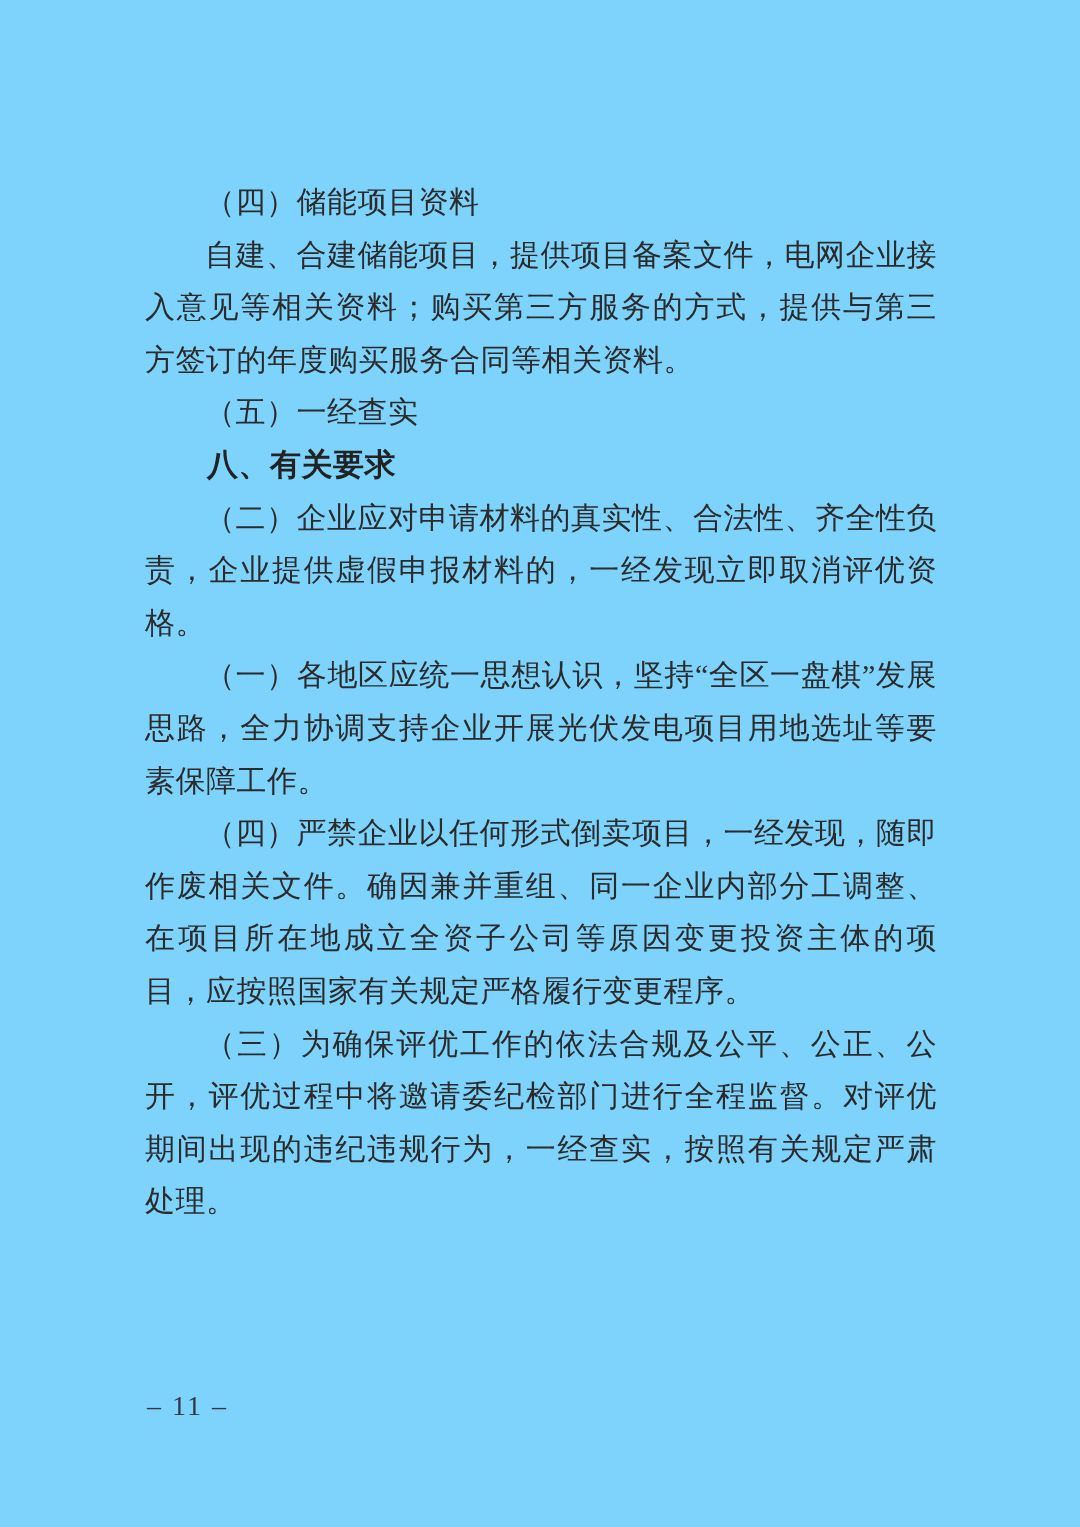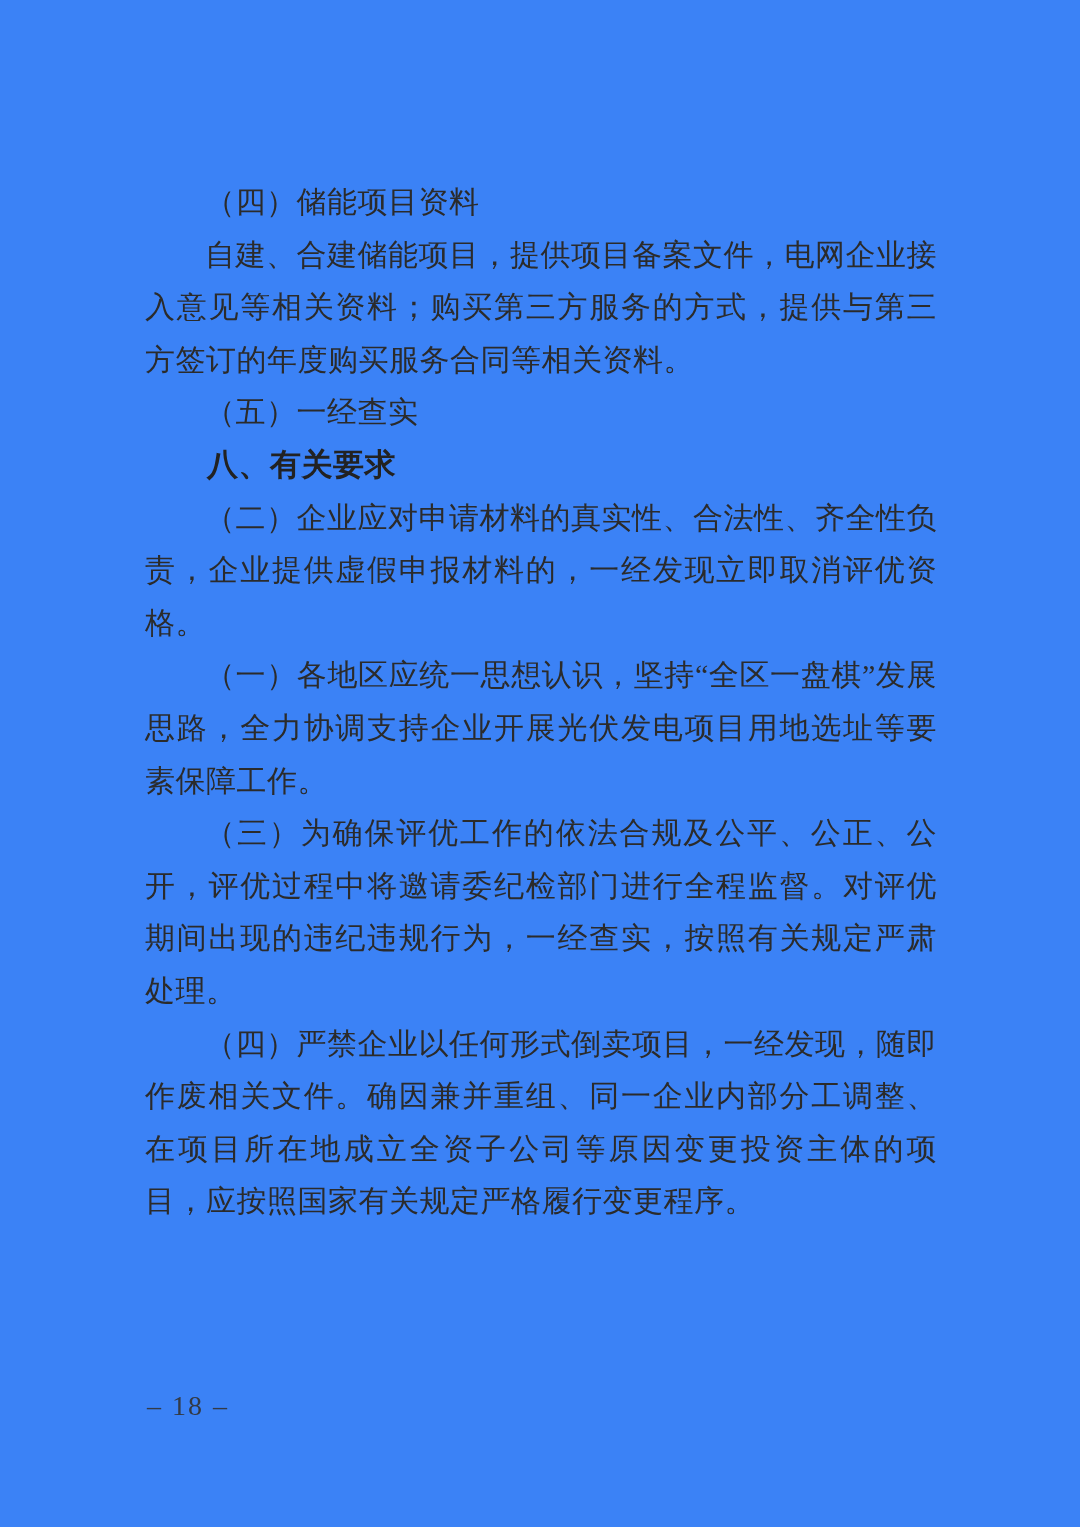--- a/index.html
+++ b/index.html
@@ -5,21 +5,21 @@
   html, body {
     margin: 0;
     padding: 0;
     background: #ffffff;
   }
   .page {
     position: relative;
     width: 1080px;
     height: 1527px;
     margin: 0 auto;
-    background: #3b82f6;
+    background: #7dd3fc;
     overflow: hidden;
     font-family: "Liberation Serif", "DejaVu Serif", serif;
     color: #2b2b2b;
   }
   .content {
     position: absolute;
     left: 145px;
     top: 176px;
     width: 792px;
   }
@@ -63,20 +63,20 @@
 
     <p class="subheading">（五）一经查实</p>
 
 
     <p class="section-heading">八、有关要求</p>
 
     <p>（二）企业应对申请材料的真实性、合法性、齐全性负责，企业提供虚假申报材料的，一经发现立即取消评优资格。</p>
 
     <p>（一）各地区应统一思想认识，坚持“全区一盘棋”发展思路，全力协调支持企业开展光伏发电项目用地选址等要素保障工作。</p>
 
+    <p>（四）严禁企业以任何形式倒卖项目，一经发现，随即作废相关文件。确因兼并重组、同一企业内部分工调整、在项目所在地成立全资子公司等原因变更投资主体的项目，应按照国家有关规定严格履行变更程序。</p>
+
     <p>（三）为确保评优工作的依法合规及公平、公正、公开，评优过程中将邀请委纪检部门进行全程监督。对评优期间出现的违纪违规行为，一经查实，按照有关规定严肃处理。</p>
-
-    <p>（四）严禁企业以任何形式倒卖项目，一经发现，随即作废相关文件。确因兼并重组、同一企业内部分工调整、在项目所在地成立全资子公司等原因变更投资主体的项目，应按照国家有关规定严格履行变更程序。</p>
   </div>
 
-  <div class="footer">– 18 –</div>
+  <div class="footer">– 11 –</div>
 
 </div>
 
 </body></html>

